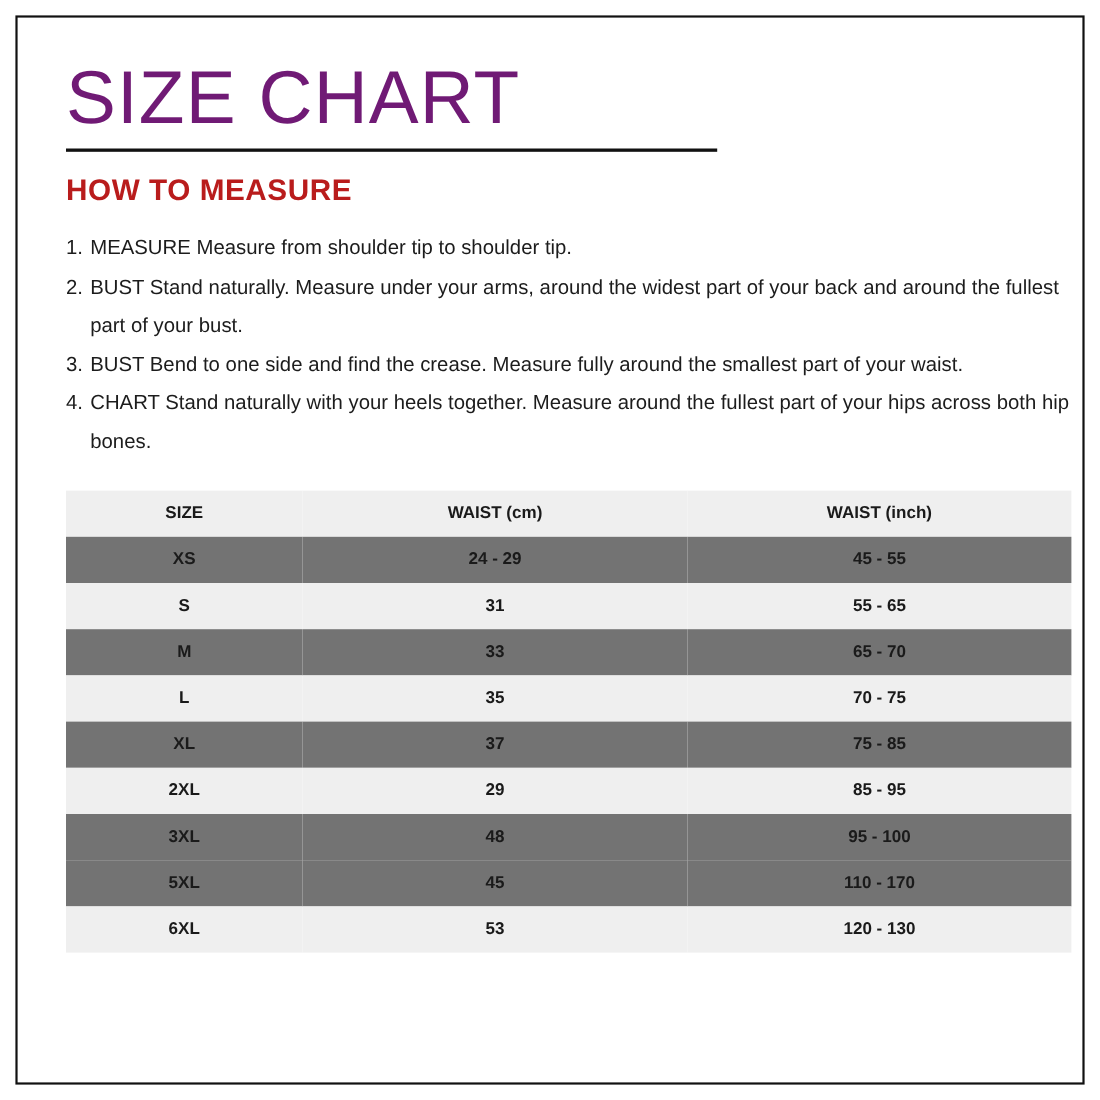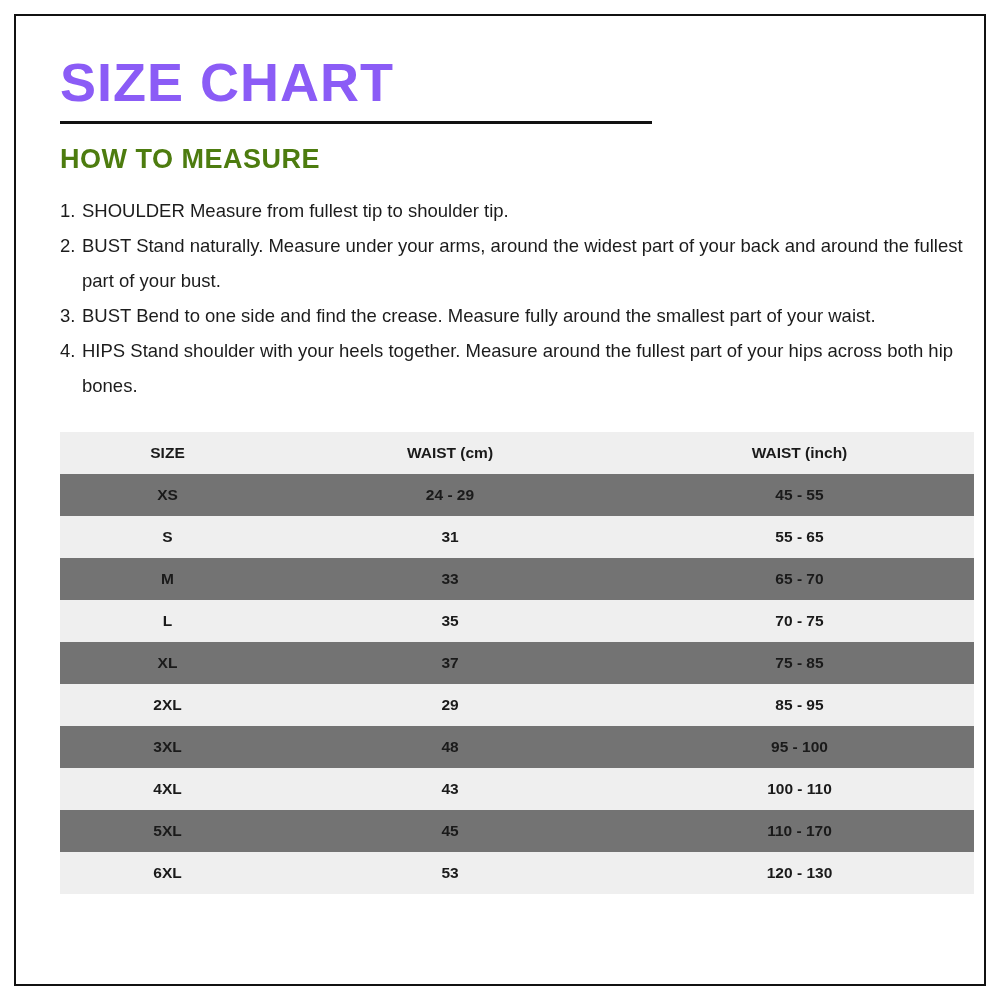--- a/index.html
+++ b/index.html
@@ -24,39 +24,39 @@
     border: 2px solid #111111;
     box-sizing: border-box;
   }
   .content {
     position: absolute;
     left: 44px;
     top: 38px;
     width: 914px;
   }
   .title {
-    font-size: 54px;
-    font-weight: bold;
+    font-size: 68px;
+    font-weight: normal;
     letter-spacing: 1px;
     line-height: 1.05;
     margin: 0 0 10px 0;
-    color: #8b5cf6;
+    color: #701a75;
   }
   .title-rule {
     width: 592px;
     height: 3px;
     background: #111111;
     margin: 0 0 20px 0;
   }
   .subtitle {
     font-size: 27px;
     font-weight: bold;
     letter-spacing: 0.5px;
     margin: 0 0 18px 0;
-    color: #4d7c0f;
+    color: #b91c1c;
   }
   .steps {
     margin: 0;
     padding: 0;
     list-style: none;
   }
   .step {
     display: flex;
     align-items: flex-start;
     font-size: 18.5px;
@@ -106,33 +106,33 @@
   <div class="content">
 
     <h1 class="title">SIZE CHART</h1>
     <div class="title-rule"></div>
 
     <h2 class="subtitle">HOW TO MEASURE</h2>
 
     <ul class="steps">
       <li class="step">
         <span class="step-num">1.</span>
-        <span class="step-text">SHOULDER Measure from fullest tip to shoulder tip.</span>
+        <span class="step-text">MEASURE Measure from shoulder tip to shoulder tip.</span>
       </li>
       <li class="step">
         <span class="step-num">2.</span>
         <span class="step-text">BUST Stand naturally. Measure under your arms, around the widest part of your back and around the fullest part of your bust.</span>
       </li>
       <li class="step">
         <span class="step-num">3.</span>
         <span class="step-text">BUST Bend to one side and find the crease. Measure fully around the smallest part of your waist.</span>
       </li>
       <li class="step">
         <span class="step-num">4.</span>
-        <span class="step-text">HIPS Stand shoulder with your heels together. Measure around the fullest part of your hips across both hip bones.</span>
+        <span class="step-text">CHART Stand naturally with your heels together. Measure around the fullest part of your hips across both hip bones.</span>
       </li>
     </ul>
 
     <table class="size-table">
       <colgroup>
         <col class="col-size">
         <col class="col-cm">
         <col class="col-inch">
       </colgroup>
       <thead>
@@ -171,25 +171,20 @@
         <tr class="alt">
           <td>2XL</td>
           <td>29</td>
           <td>85 - 95</td>
         </tr>
         <tr>
           <td>3XL</td>
           <td>48</td>
           <td>95 - 100</td>
         </tr>
-        <tr class="alt">
-          <td>4XL</td>
-          <td>43</td>
-          <td>100 - 110</td>
-        </tr>
         <tr>
           <td>5XL</td>
           <td>45</td>
           <td>110 - 170</td>
         </tr>
         <tr class="alt">
           <td>6XL</td>
           <td>53</td>
           <td>120 - 130</td>
         </tr>

